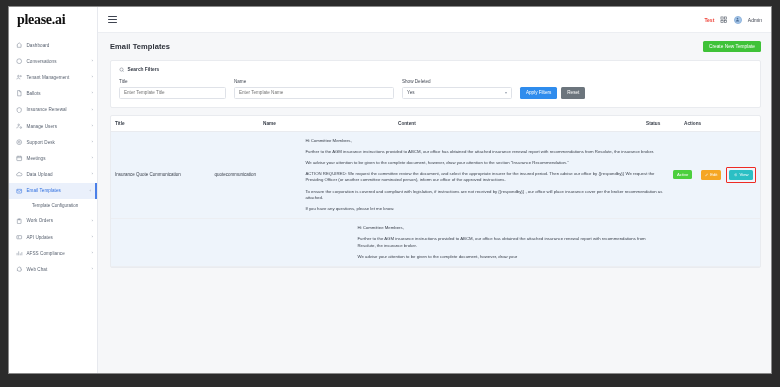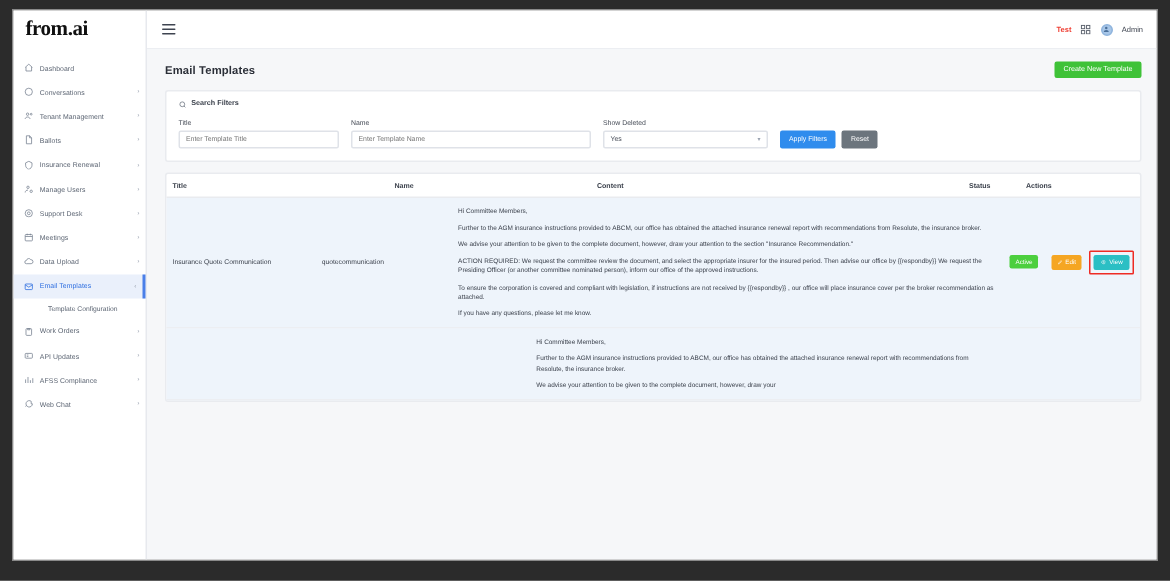--- a/index.html
+++ b/index.html
@@ -218,21 +218,21 @@
     display: inline-flex;
   }
 </style>
 </head>
 <body>
 
 <div class="screen-frame">
 
   <div class="sidebar">
     <div class="brand">
-      <span class="brand-text">from.ai</span>
+      <span class="brand-text">please.ai</span>
     </div>
     <div class="nav">
 
       <div class="nav-item">
         <span class="ico">
             <svg viewBox="0 0 24 24" fill="none" stroke="currentColor" stroke-width="2">
               <path d="M3 11l9-8 9 8"></path>
               <path d="M5 10v10h14V10"></path>
             </svg>
           </span>

